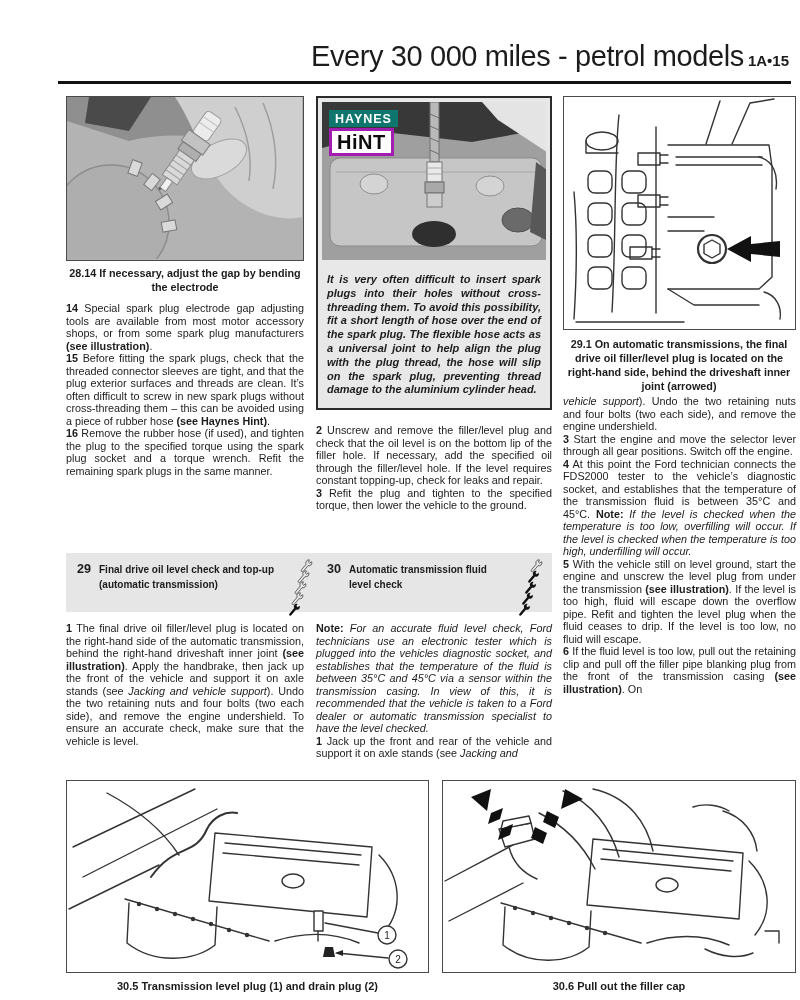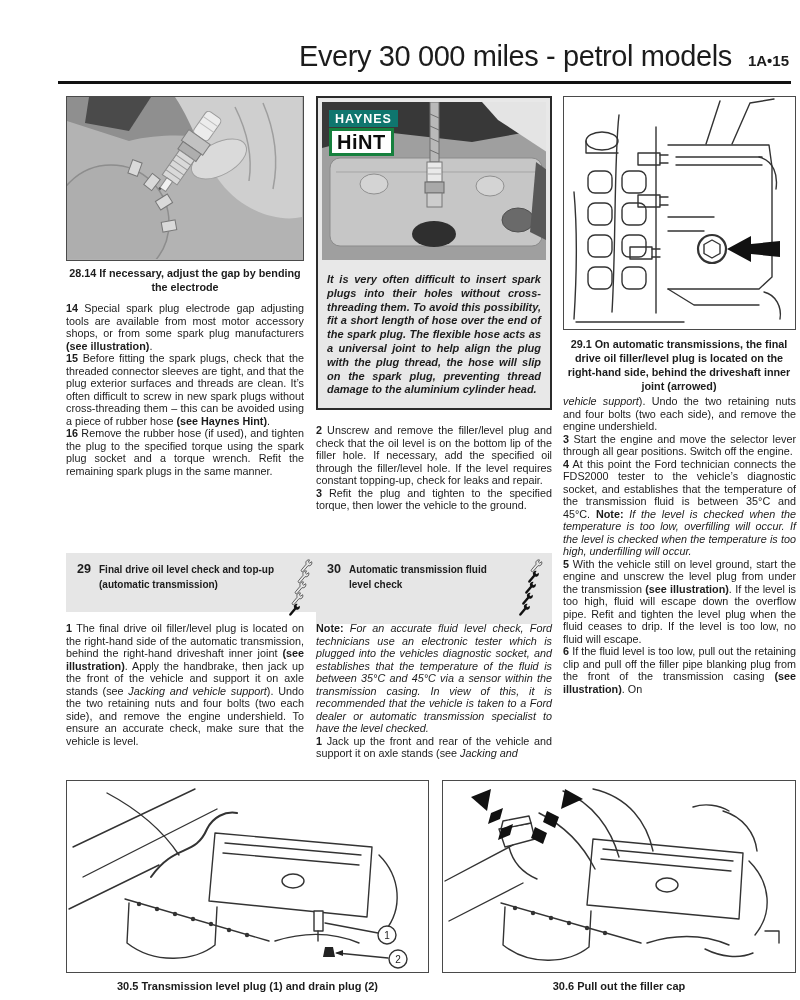--- a/index.html
+++ b/index.html
@@ -2,21 +2,21 @@
 <html lang="en"><head>
 <meta charset="utf-8">
 <style>
   * { margin:0; padding:0; box-sizing:border-box; }
   body { background:#888; font-family:"Liberation Sans", sans-serif; }
   .page { position:relative; width:800px; height:1000px; background:#ffffff; color:#1c1c1c; overflow:hidden; margin:0 auto; }
 
   
   .hdr { position:absolute; top:40px; right:11px; display:flex; align-items:baseline; white-space:nowrap; }
   .hdr-title { font-size:29px; font-weight:400; letter-spacing:-0.4px; }
-  .hdr-page { font-size:15px; font-weight:700; margin-left:16px; }
+  .hdr-page { font-size:15px; font-weight:700; margin-left:4px; }
   .rule { position:absolute; left:58px; top:81px; width:733px; height:3px; background:#111; }
 
   
   .bodytext { font-size:10.8px; line-height:12.5px; text-align:justify; position:absolute; }
   .bodytext p { margin:0; }
   .b { font-weight:700; }
   .i { font-style:italic; }
   .caption { position:absolute; font-weight:700; font-size:10.8px; line-height:14px; text-align:center; }
 
   
@@ -27,21 +27,21 @@
   .sechead { position:absolute; background:#e6e6e6; display:flex; align-items:flex-start; padding:9px 5px 8px 11px; overflow:visible; }
   .secnum { font-weight:700; font-size:12.6px; margin-right:8px; line-height:15px; }
   .sectitle { font-weight:700; font-size:10px; line-height:15px; flex:1; padding-right:4px; }
   .wrenches { flex:0 0 auto; margin-top:-4px; overflow:visible; }
 
   
   .hintbox { position:absolute; left:316px; top:96px; width:236px; height:314px; border:2px solid #2b2b2b; background:#e8e8e8; }
   .hintphoto { position:relative; margin:4px; height:158px; background:#9f9f9f; overflow:hidden; }
   .hintlogo { position:absolute; top:7px; left:7px; }
   .hintlogo .l1 { display:inline-block; background:#0f766e; color:#fff; font-weight:700; font-size:12.5px; letter-spacing:1px; padding:2px 6px 1px; }
-  .hintlogo .l2 { display:block; width:fit-content; background:#fff; color:#0d0d0d; font-weight:700; font-size:20px; letter-spacing:0.5px; line-height:22px; padding:0 5px; border:3px solid #15803d; margin-top:1px; }
+  .hintlogo .l2 { display:block; width:fit-content; background:#fff; color:#0d0d0d; font-weight:700; font-size:20px; letter-spacing:0.5px; line-height:22px; padding:0 5px; border:3px solid #a21caf; margin-top:1px; }
   .hinttext { padding:9px 9px 0; font-size:11px; line-height:13.8px; text-align:justify; }
 
   svg { display:block; }
   .lineart { stroke:#333; fill:none; stroke-width:1.4; stroke-linecap:round; stroke-linejoin:round; }
 </style>
 </head>
 <body>
 
 <svg width="0" height="0" style="position:absolute" aria-hidden="true">
   <defs>
@@ -145,21 +145,21 @@
       </div>
     </div>
     <div class="hinttext"><span class="b i">It is very often difficult to insert spark plugs into their holes without cross-threading them. To avoid this possibility, fit a short length of hose over the end of the spark plug. The flexible hose acts as a universal joint to help align the plug with the plug thread, the hose will slip on the spark plug, preventing thread damage to the aluminium cylinder head.</span></div>
   </div>
 
   <div class="bodytext" style="left:316px;top:424px;width:236px;">
     <p><span class="b">2</span><span> Unscrew and remove the filler/level plug and check that the oil level is on the bottom lip of the filler hole. If necessary, add the specified oil through the filler/level hole. If the level requires constant topping-up, check for leaks and repair.</span></p>
     <p><span class="b">3</span><span> Refit the plug and tighten to the specified torque, then lower the vehicle to the ground.</span></p>
   </div>
 
-  <div class="sechead" style="left:316px;top:553px;width:236px;height:71px;">
+  <div class="sechead" style="left:316px;top:553px;width:236px;height:59px;">
     <span class="secnum">30</span>
     <span class="sectitle">Automatic transmission fluid level check</span>
     <svg class="wrenches" width="38" height="66" viewBox="0 0 38 66">
       <use href="#wrench" transform="translate(24,1) rotate(40 3.2 7)" fill="none" stroke="#3a3a3a" stroke-width="0.7"></use>
       <g fill="#111">
         <use href="#wrench" transform="translate(21,12) rotate(40 3.2 7)"></use>
         <use href="#wrench" transform="translate(18,23) rotate(40 3.2 7)"></use>
         <use href="#wrench" transform="translate(15,34) rotate(40 3.2 7)"></use>
         <use href="#wrench" transform="translate(12,45) rotate(40 3.2 7)"></use>
       </g>

